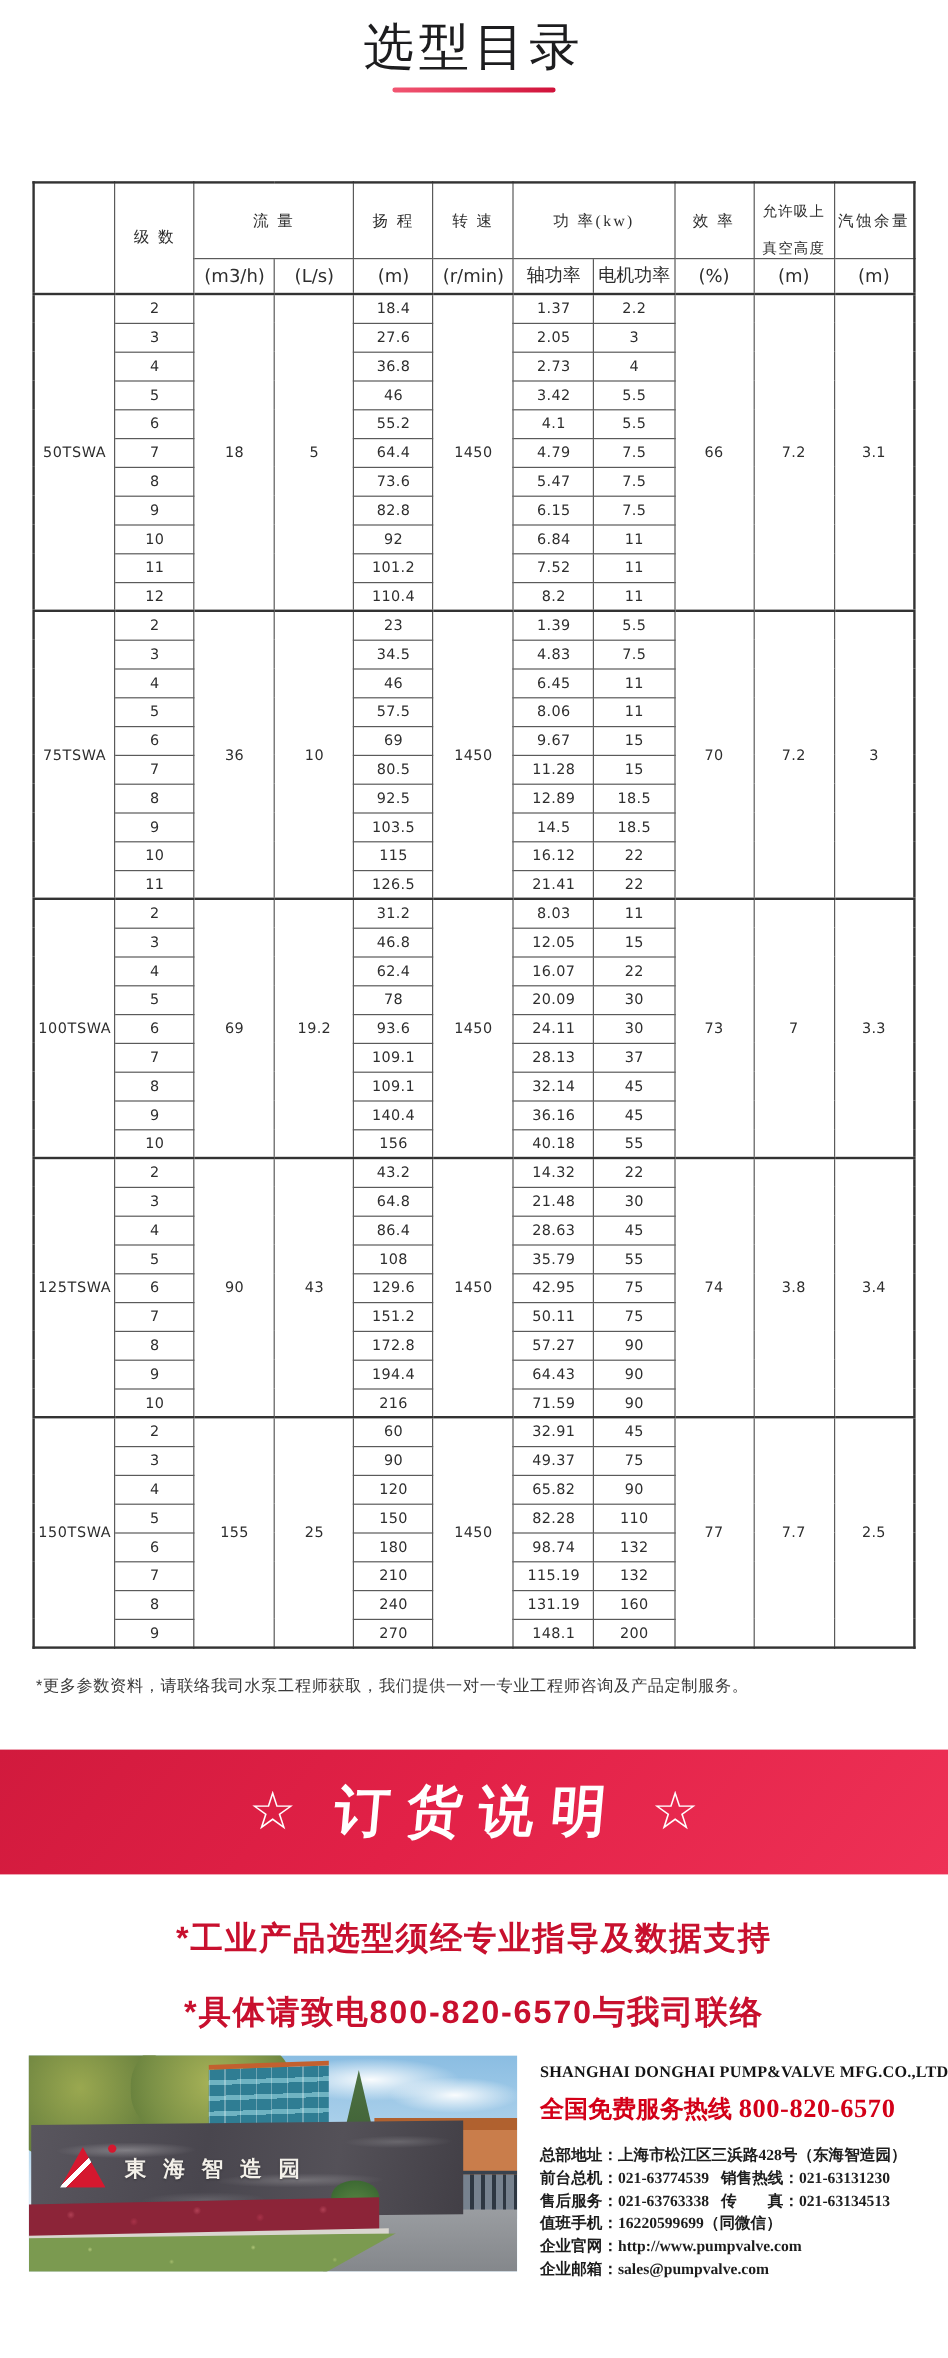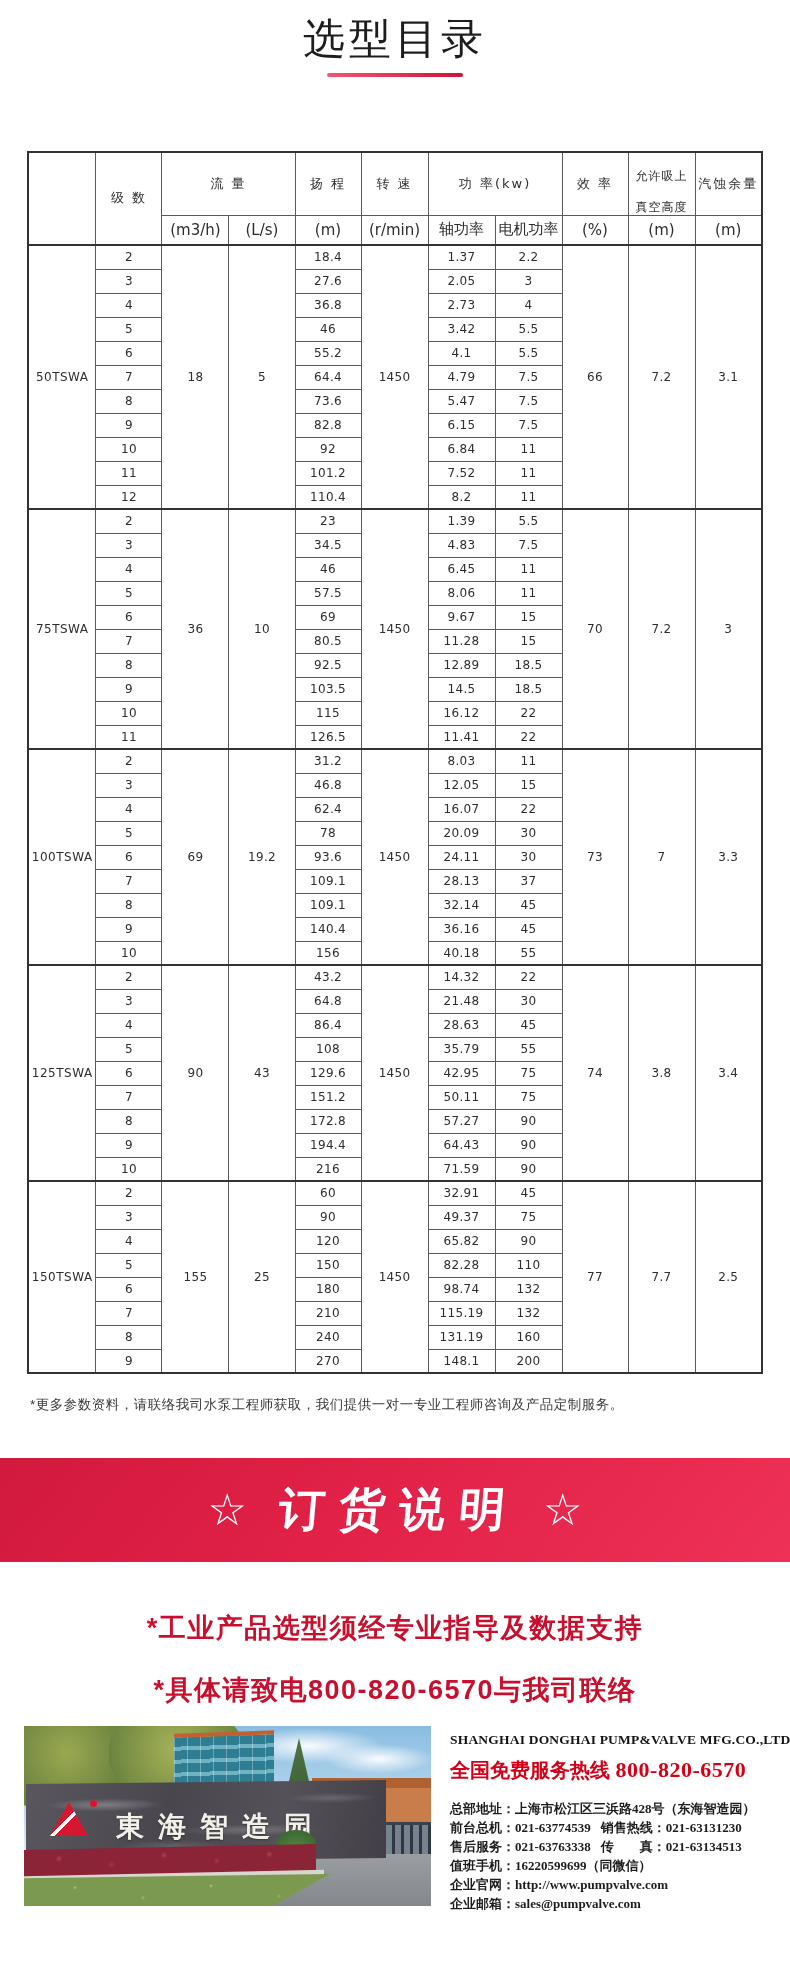--- a/index.html
+++ b/index.html
@@ -29,21 +29,21 @@
     border: 2px solid var(--table-border-strong,#333);
   }
   table.spec td {
     border: 1px solid var(--table-border,#5a5a5a);
     text-align: center; vertical-align: middle;
     font-size: 12px; color: #2e2e2e; padding: 0;
     font-family: "DejaVu Sans", sans-serif;
     letter-spacing: 0.3px;
     overflow: hidden; white-space: nowrap;
   }
-  table.spec thead tr.h1 td { height: 32px; font-size: 13px; letter-spacing: 2px; }
+  table.spec thead tr.h1 td { height: 32px; font-size: 13px; letter-spacing: 2px; font-family: Liberation Serif, serif; }
   table.spec thead tr.h2 td { height: 30px; font-size: 15px; letter-spacing: 0; }
   table.spec thead td .stack { display:block; line-height: 1.25; letter-spacing: 1px; font-size: 12px; margin-top: 16px; }
   table.spec tbody td { height: 24px; }
   table.spec tbody td.model { font-size: 12px; letter-spacing: 0.5px; }
   table.spec tr.group-sep td { border-top: 2px solid var(--table-border-strong,#333); }
   
   .footnote {
     margin: 22px 0 0 30px;
     font-size: 13.5px; color: #3a3a3a; letter-spacing: 0.5px;
   }
@@ -58,21 +58,21 @@
   .banner .banner-title {
     font-size: 46px; font-weight: 900; letter-spacing: 14px;
     transform: skewX(-5deg); padding-left: 8px;
   }
   
   .notice {
     margin: 0; text-align: center;
     color: var(--notice-red,#c8102e);
     font-size: 27px; font-weight: 900; letter-spacing: 1.5px;
   }
-  .notice.first { margin-top: 48px; }
+  .notice.first { margin-top: 35px; }
   .notice.second { margin-top: 26px; }
   
   .footer { margin-top: 18px; padding-left: 24px; display: flex; gap: 19px; }
   .company-info { width: 316px; padding-top: 3px; }
   .company-name-cn {
     font-size: 25px; font-weight: 900; color: #151515;
     letter-spacing: 0.5px; white-space: nowrap; line-height: 1.2;
   }
   .company-name-en {
     font-family: "Liberation Serif", serif; font-weight: 700;
@@ -129,22 +129,22 @@
       radial-gradient(ellipse 110px 9px at 62% 62%, rgba(255,255,255,.20), transparent 65%),
       radial-gradient(ellipse 70px 8px at 85% 22%, rgba(255,255,255,.16), transparent 65%),
       radial-gradient(ellipse 80px 10px at 40% 82%, rgba(255,255,255,.14), transparent 65%),
       linear-gradient(100deg, #59565e, #49464e 40%, #545158 70%, #423f46);
     transform: skewY(-0.6deg); }
   .sign-logo { left: 26px; top: 76px; width: 38px; height: 34px;
     clip-path: polygon(50% 0, 0 100%, 100% 100%);
     background: linear-gradient(135deg, var(--logo-red,#d5182f) 0 46%, #ffffff 46% 54%, var(--logo-red,#d5182f) 54% 100%); }
   .sign-logo-dot { left: 66px; top: 74px; width: 7px; height: 7px; border-radius: 50%;
     background: var(--logo-red,#d5182f); }
-  .wall-text { left: 92px; top: 82px;
-    font-size: 28px; font-weight: 700; color: #f3f0e9;
+  .wall-text { left: 80px; top: 82px;
+    font-size: 18px; font-weight: 700; color: #f3f0e9;
     letter-spacing: 14px; white-space: nowrap;
     text-shadow: 0 1px 2px rgba(0,0,0,.35); }
   .palm { left: 252px; top: 104px; width: 40px; height: 28px;
     border-radius: 50% 50% 8% 8%;
     background: radial-gradient(circle at 50% 85%, #5d8a45, #3d6a33 75%); }
   .flower-hedge { left: 0; top: 121px; width: 292px; height: 27px;
     background:
       radial-gradient(circle 5px at 12% 35%, #b04054, transparent 70%),
       radial-gradient(circle 5px at 30% 60%, #a83248, transparent 70%),
       radial-gradient(circle 5px at 48% 30%, #b04054, transparent 70%),
@@ -340,21 +340,21 @@
       </tr>
       <tr>
         <td>10</td>
         <td>115</td>
         <td>16.12</td>
         <td>22</td>
       </tr>
       <tr>
         <td>11</td>
         <td>126.5</td>
-        <td>11.41</td>
+        <td>21.41</td>
         <td>22</td>
       </tr>
       <tr class="group-sep">
         <td rowspan="9" class="model">100TSWA</td>
         <td>2</td>
         <td rowspan="9">69</td>
         <td rowspan="9">19.2</td>
         <td>31.2</td>
         <td rowspan="9">1450</td>
         <td>8.03</td>

